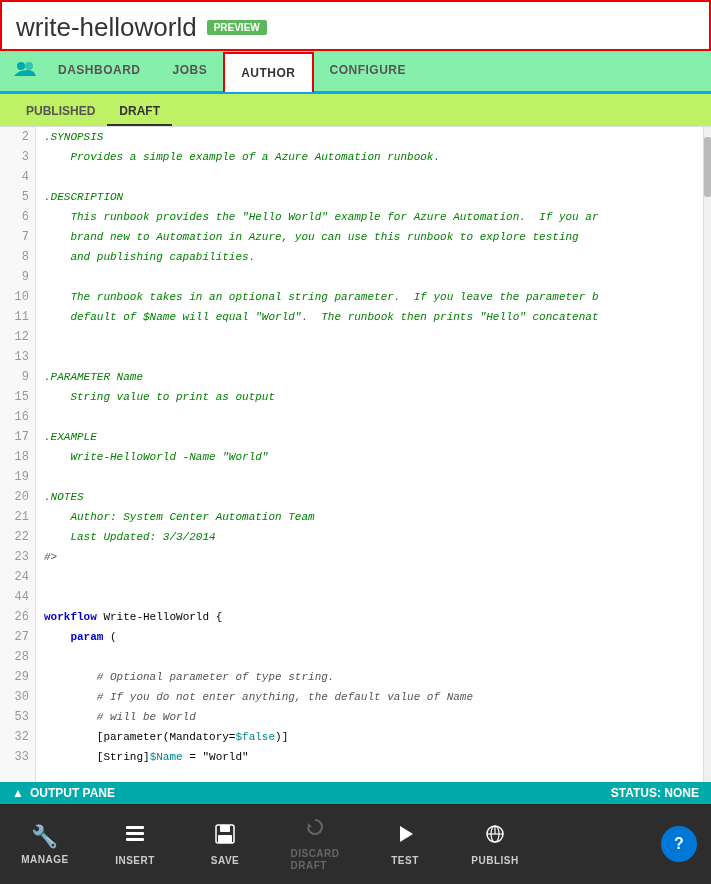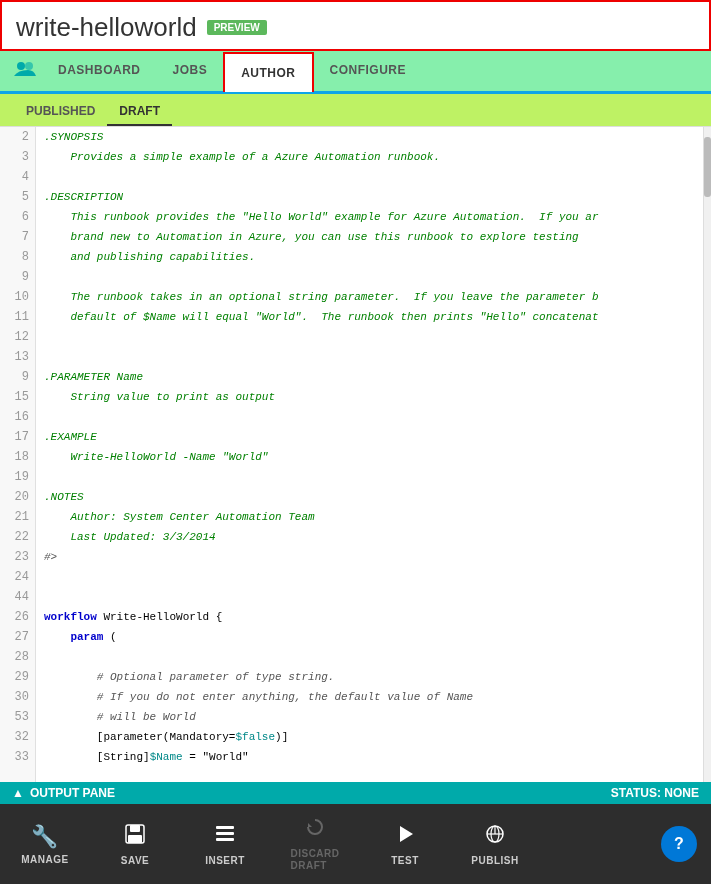--- a/index.html
+++ b/index.html
@@ -130,36 +130,36 @@
 </div>
 
 <div id="toolbar">
   <div class="toolbar-item">
     <span class="tb-icon">🔧</span>
     <span class="tb-label">MANAGE</span>
   </div>
   <div class="toolbar-item">
     <span class="tb-icon">
       <svg width="22" height="22" viewBox="0 0 22 22" fill="none">
+        <rect x="2" y="3" width="18" height="3" rx="1" fill="#fff"></rect>
+        <rect x="2" y="9" width="18" height="3" rx="1" fill="#fff"></rect>
+        <rect x="2" y="15" width="18" height="3" rx="1" fill="#fff"></rect>
+      </svg>
+    </span>
+    <span class="tb-label">INSERT</span>
+  </div>
+  <div class="toolbar-item">
+    <span class="tb-icon">
+      <svg width="22" height="22" viewBox="0 0 22 22" fill="none">
         <rect x="2" y="2" width="18" height="18" rx="2" fill="none" stroke="#fff" stroke-width="1.5"></rect>
         <rect x="6" y="2" width="10" height="7" rx="1" fill="#fff"></rect>
         <rect x="4" y="12" width="14" height="8" rx="1" fill="#fff"></rect>
       </svg>
     </span>
     <span class="tb-label">SAVE</span>
-  </div>
-  <div class="toolbar-item">
-    <span class="tb-icon">
-      <svg width="22" height="22" viewBox="0 0 22 22" fill="none">
-        <rect x="2" y="3" width="18" height="3" rx="1" fill="#fff"></rect>
-        <rect x="2" y="9" width="18" height="3" rx="1" fill="#fff"></rect>
-        <rect x="2" y="15" width="18" height="3" rx="1" fill="#fff"></rect>
-      </svg>
-    </span>
-    <span class="tb-label">INSERT</span>
   </div>
   <div class="toolbar-item disabled">
     <span class="tb-icon">
       <svg width="22" height="22" viewBox="0 0 22 22" fill="none">
         <path d="M11 4 A7 7 0 1 1 4 11" stroke="#666" stroke-width="2" fill="none"></path>
         <polygon points="4,7 4,11 8,11" fill="#666"></polygon>
       </svg>
     </span>
     <span class="tb-label" style="text-align:left;line-height:1.2;">DISCARD<br>DRAFT</span>
   </div>

